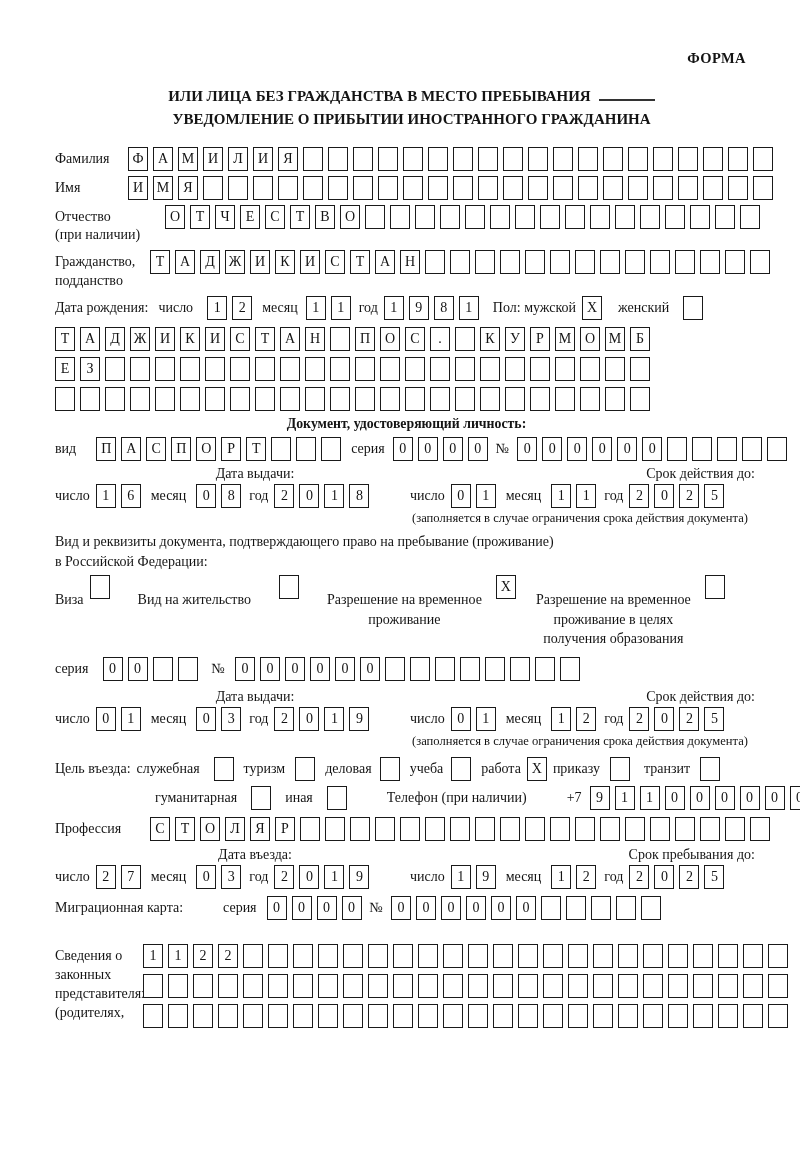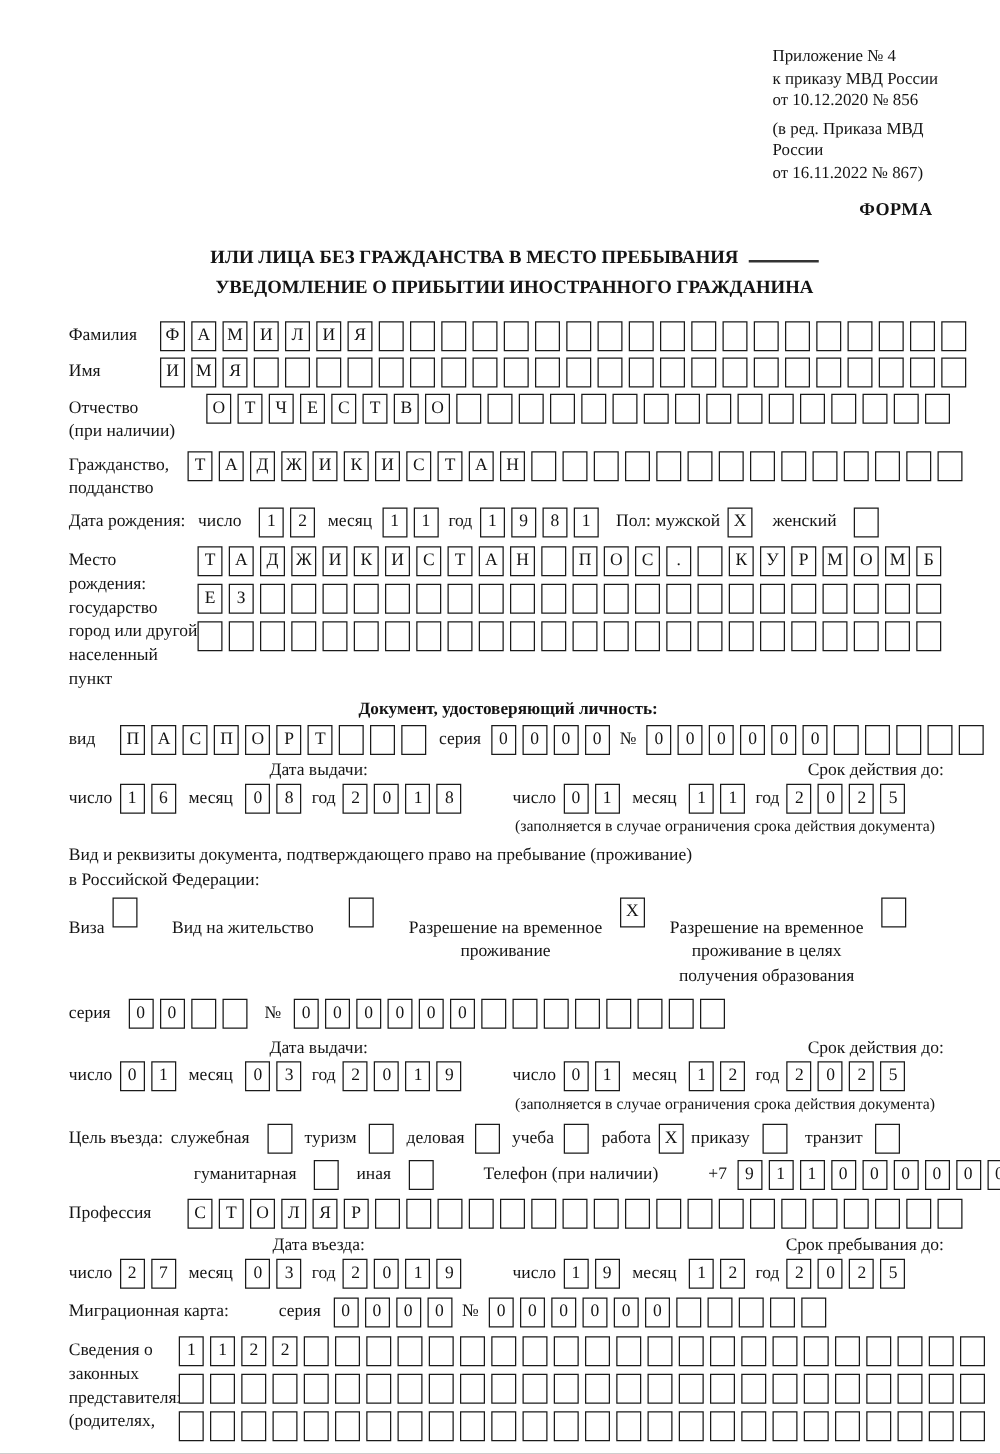--- a/index.html
+++ b/index.html
@@ -45,28 +45,20 @@
   .chkrow { display:flex; align-items:flex-start; margin-bottom:8px; }
   .chklbl { text-align:center; line-height:1.4;margin-top:16px; }
   .chkbox { padding-top:1px; }
   .plain { margin-bottom:4px; }
 </style>
 </head>
 <body>
 
 <div class="page">
 
-  <div class="apx">
-    <div>Приложение № 4</div>
-    <div>к приказу МВД России</div>
-    <div>от 10.12.2020 № 856</div>
-    <div class="gap"></div>
-    <div>(в ред. Приказа МВД России</div>
-    <div>от 16.11.2022 № 867)</div>
-  </div>
 
   <div class="forma">ФОРМА</div>
 
   <div class="title">
     <div><span>ИЛИ ЛИЦА БЕЗ ГРАЖДАНСТВА В МЕСТО ПРЕБЫВАНИЯ</span><span class="blank"></span></div>
     <div>УВЕДОМЛЕНИЕ О ПРИБЫТИИ ИНОСТРАННОГО ГРАЖДАНИНА</div>
   </div>
 
 
   <div class="form">
@@ -225,26 +217,20 @@
       <span class="cells ml6">
           <span class="cell">X</span>
         </span>
       <span class="ml16">женский</span>
       <span class="cells ml14">
           <span class="cell"></span>
         </span>
     </div>
 
     <div class="frow" style="margin-top:7px;">
-      <div class="flabel w103">
-        <div>Место рождения:</div>
-        <div>государство</div>
-        <div>город или другой</div>
-        <div>населенный пункт</div>
-      </div>
       <div class="rowscol">
         <div class="cells">
             <span class="cell">Т</span>
             <span class="cell">А</span>
             <span class="cell">Д</span>
             <span class="cell">Ж</span>
             <span class="cell">И</span>
             <span class="cell">К</span>
             <span class="cell">И</span>
             <span class="cell">С</span>
@@ -632,21 +618,21 @@
         <span class="ml8">год</span>
         <span class="cells ml6">
             <span class="cell">2</span>
             <span class="cell">0</span>
             <span class="cell">2</span>
             <span class="cell">5</span>
           </span>
       </span>
     </div>
 
-    <div class="inline" style="margin-bottom:7px;">
+    <div class="inline" style="margin-bottom:24px;">
       <span>Миграционная карта:</span>
       <span class="ml40">серия</span>
       <span class="cells ml10">
           <span class="cell">0</span>
           <span class="cell">0</span>
           <span class="cell">0</span>
           <span class="cell">0</span>
         </span>
       <span class="ml8">№</span>
       <span class="cells ml8">

